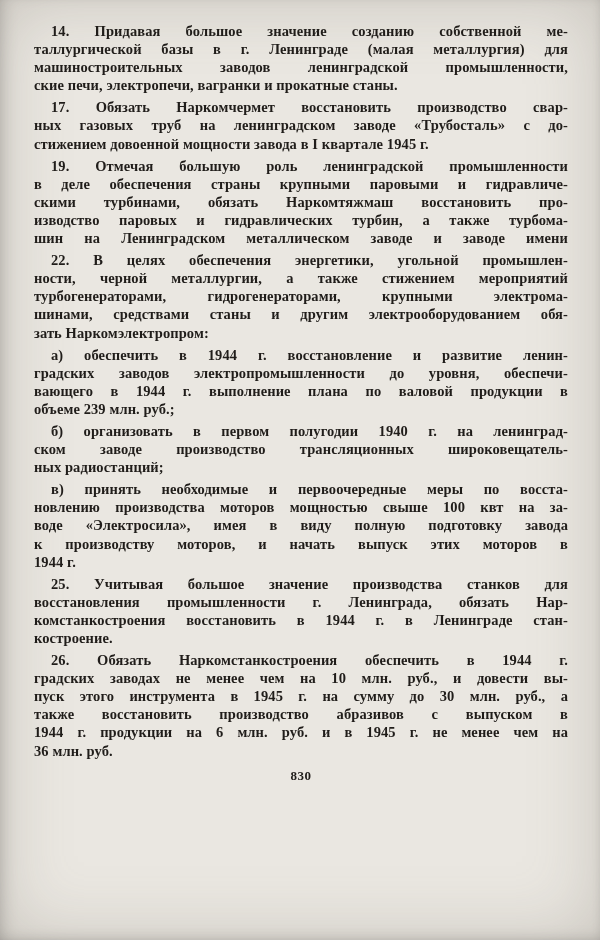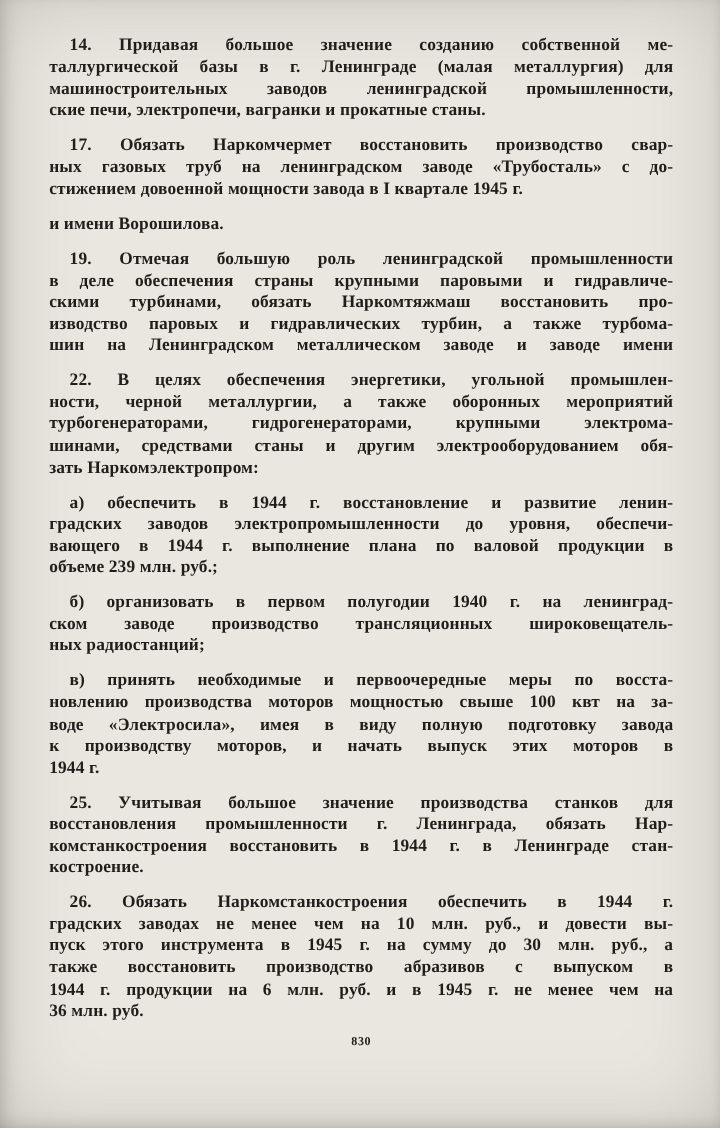--- a/index.html
+++ b/index.html
@@ -24,21 +24,21 @@
       inset 0 0 70px rgba(110, 104, 92, 0.28),
       inset 10px 0 18px -10px rgba(0, 0, 0, 0.22),
       inset -6px 0 12px -8px rgba(0, 0, 0, 0.12),
       inset 0 -10px 16px -10px rgba(0, 0, 0, 0.15);
     color: var(--ink, #1f1c19);
   }
   .text-block {
     width: 100%;
   }
   .paragraph {
-    margin: 11px;
+    margin: 4px;
     padding: 0;
   }
   .line {
     display: block;
     font-size: 14.5px;
     line-height: 18.1px;
     font-weight: bold;
     letter-spacing: 0.1px;
     text-align: justify;
     text-align-last: justify;
@@ -46,21 +46,21 @@
   }
   .line.lastline {
     text-align-last: left;
   }
   .line.firstline {
     text-indent: 17px;
   }
   .page-number {
     margin-top: 8px;
     text-align: center;
-    font-size: 10px;
+    font-size: 13px;
     font-weight: bold;
     letter-spacing: 0.5px;
   }
 </style>
 </head>
 <body>
 
 <div class="page" style="--paper: #eae7e1; --ink: #201d1a;">
   <div class="text-block" id="text-block">
       <p class="paragraph">
@@ -68,32 +68,31 @@
         <span class="line">таллургической базы в г. Ленинграде (малая металлургия) для</span>
         <span class="line">машиностроительных заводов ленинградской промышленности,</span>
         <span class="line lastline">ские печи, электропечи, вагранки и прокатные станы.</span>
       </p>
       <p class="paragraph">
         <span class="line firstline">17. Обязать Наркомчермет восстановить производство свар-</span>
         <span class="line">ных газовых труб на ленинградском заводе «Трубосталь» с до-</span>
         <span class="line lastline">стижением довоенной мощности завода в I квартале 1945 г.</span>
       </p>
       <p class="paragraph">
-        <span class="line lastline">и имени Ворошилова.</span>
       </p>
       <p class="paragraph">
         <span class="line firstline">19. Отмечая большую роль ленинградской промышленности</span>
         <span class="line">в деле обеспечения страны крупными паровыми и гидравличе-</span>
         <span class="line">скими турбинами, обязать Наркомтяжмаш восстановить про-</span>
         <span class="line">изводство паровых и гидравлических турбин, а также турбома-</span>
         <span class="line">шин на Ленинградском металлическом заводе и заводе имени</span>
       </p>
       <p class="paragraph">
         <span class="line firstline">22. В целях обеспечения энергетики, угольной промышлен-</span>
-        <span class="line">ности, черной металлургии, а также оборонных мероприятий</span>
+        <span class="line">ности, черной металлургии, а также стижением мероприятий</span>
         <span class="line">турбогенераторами, гидрогенераторами, крупными электрома-</span>
         <span class="line">шинами, средствами станы и другим электрооборудованием обя-</span>
         <span class="line lastline">зать Наркомэлектропром:</span>
       </p>
       <p class="paragraph">
         <span class="line firstline">а) обеспечить в 1944 г. восстановление и развитие ленин-</span>
         <span class="line">градских заводов электропромышленности до уровня, обеспечи-</span>
         <span class="line">вающего в 1944 г. выполнение плана по валовой продукции в</span>
         <span class="line lastline">объеме 239 млн. руб.;</span>
       </p>

